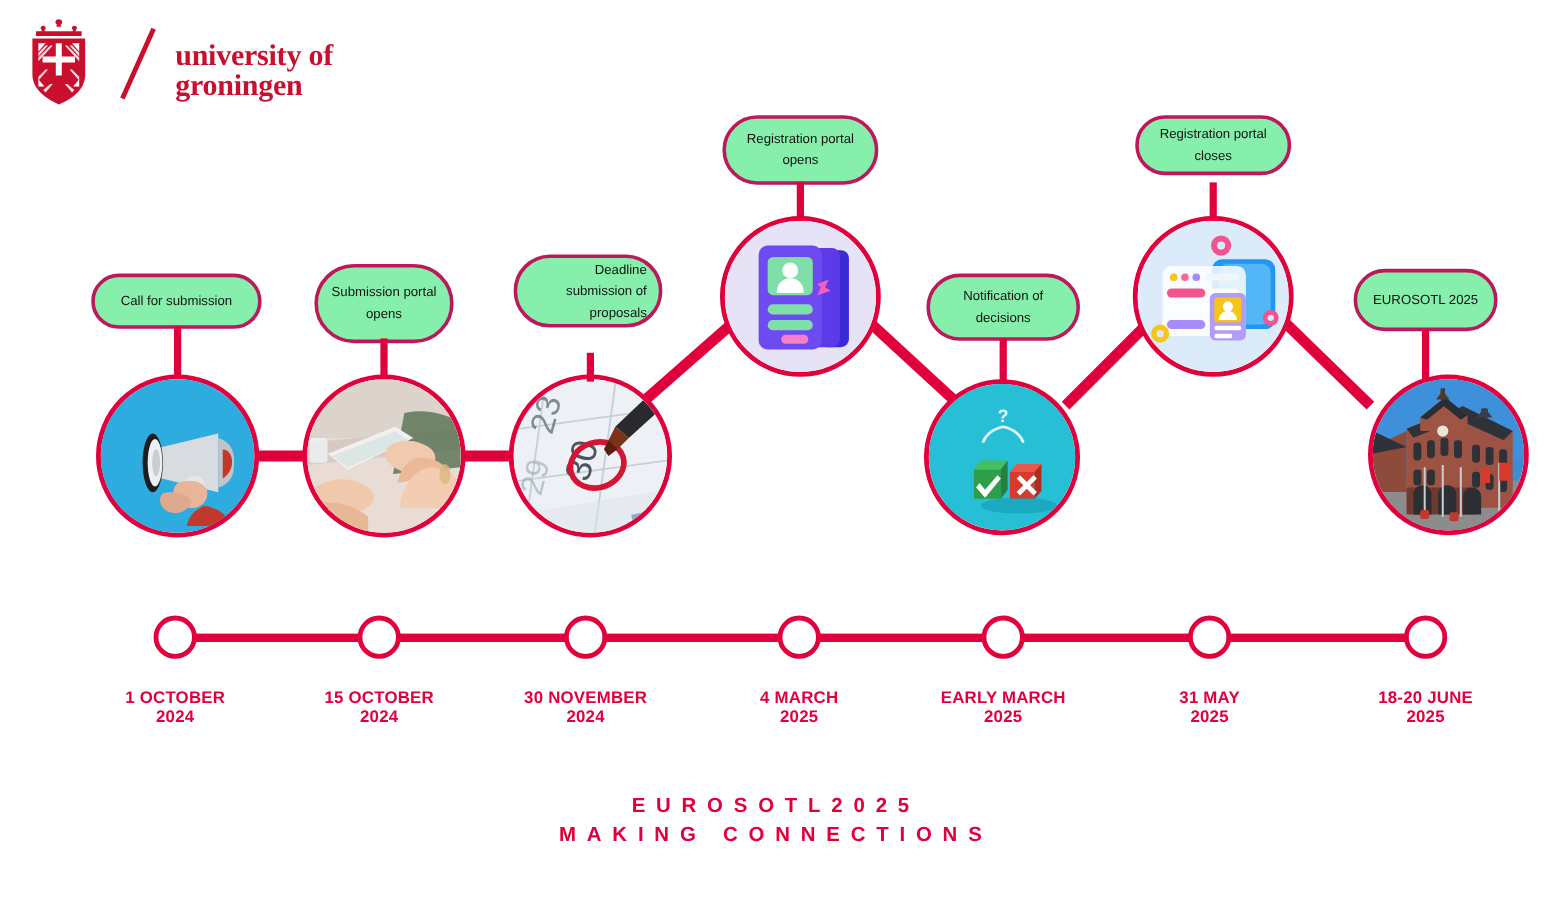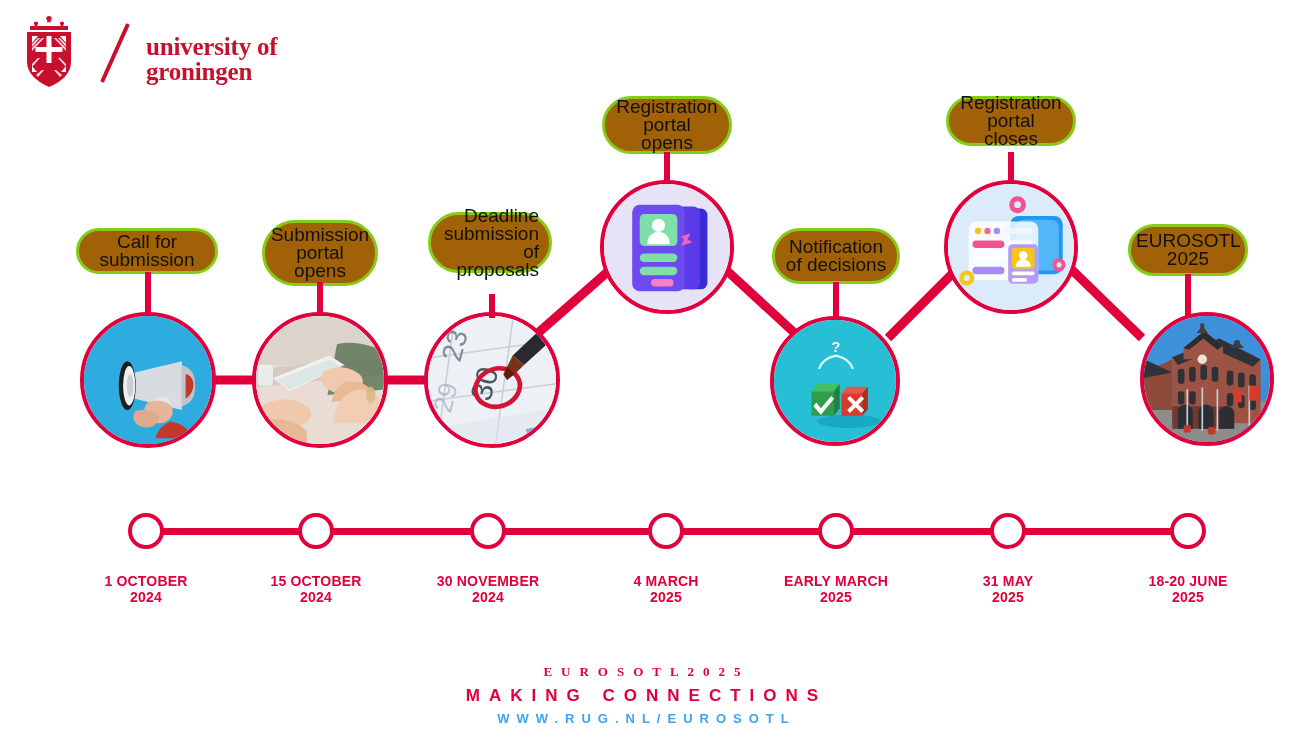--- a/index.html
+++ b/index.html
@@ -32,47 +32,47 @@
     position:absolute;border-radius:50%;
     border:4px solid #E1003C;
     box-sizing:border-box;overflow:hidden;
     background:#ffffff;
   }
   .photo-inner{position:absolute;left:0;top:0;width:100%;height:100%;}
 
   
   .bubble{
     position:absolute;
-    border:3px solid #84cc16;
+    border:3px solid #be185d;
     border-radius:40px;
-    background:#a16207;
+    background:#86efac;
     display:flex;align-items:center;justify-content:center;
     text-align:center;
     color:#111111;
-    font-size:19px;line-height:18px;
+    font-size:11px;line-height:18px;
     box-sizing:border-box;
     padding:4px 10px;
   }
   .stem{position:absolute;width:6px;background:#E1003C;}
   .tl-bar{position:absolute;height:7px;background:#E1003C;top:528px;}
   .tl-node{
     position:absolute;width:36px;height:36px;border-radius:50%;
     border:4px solid #E1003C;background:#ffffff;box-sizing:border-box;
     top:513px;z-index:3;
   }
   .tl-label{
     position:absolute;top:573px;width:180px;text-align:center;
     color:#E1003C;font-weight:bold;font-size:14px;line-height:16px;
     letter-spacing:0.2px;
   }
   .tl-label .yr{display:block;}
 
   
   .footer{position:absolute;left:0;top:660px;width:1293px;text-align:center;}
-  .f1{color:#E1003C;font-size:13px;font-weight:bold;letter-spacing:9px;line-height:24px;font-family:Liberation Serif, serif;}
+  .f1{color:#E1003C;font-size:17px;font-weight:bold;letter-spacing:9px;line-height:24px;}
   .f2{color:#E1003C;font-size:17px;font-weight:bold;letter-spacing:9px;line-height:24px;}
   .f3{color:#3DA5F0;font-size:13px;font-weight:bold;letter-spacing:7px;line-height:22px;}
 </style>
 </head>
 <body>
 
 <div class="canvas">
 
   <div class="logo">
     <svg class="crest" viewBox="0 0 62 74">
@@ -386,16 +386,15 @@
     </div>
     <div class="tl-label" style="left:1098px;">
       <span>18-20 JUNE</span>
       <span class="yr">2025</span>
     </div>
   </div>
 
   <div class="footer">
     <div class="f1">EUROSOTL2025</div>
     <div class="f2">MAKING CONNECTIONS</div>
-    <div class="f3">WWW.RUG.NL/EUROSOTL</div>
   </div>
 
 </div>
 
 </body></html>

